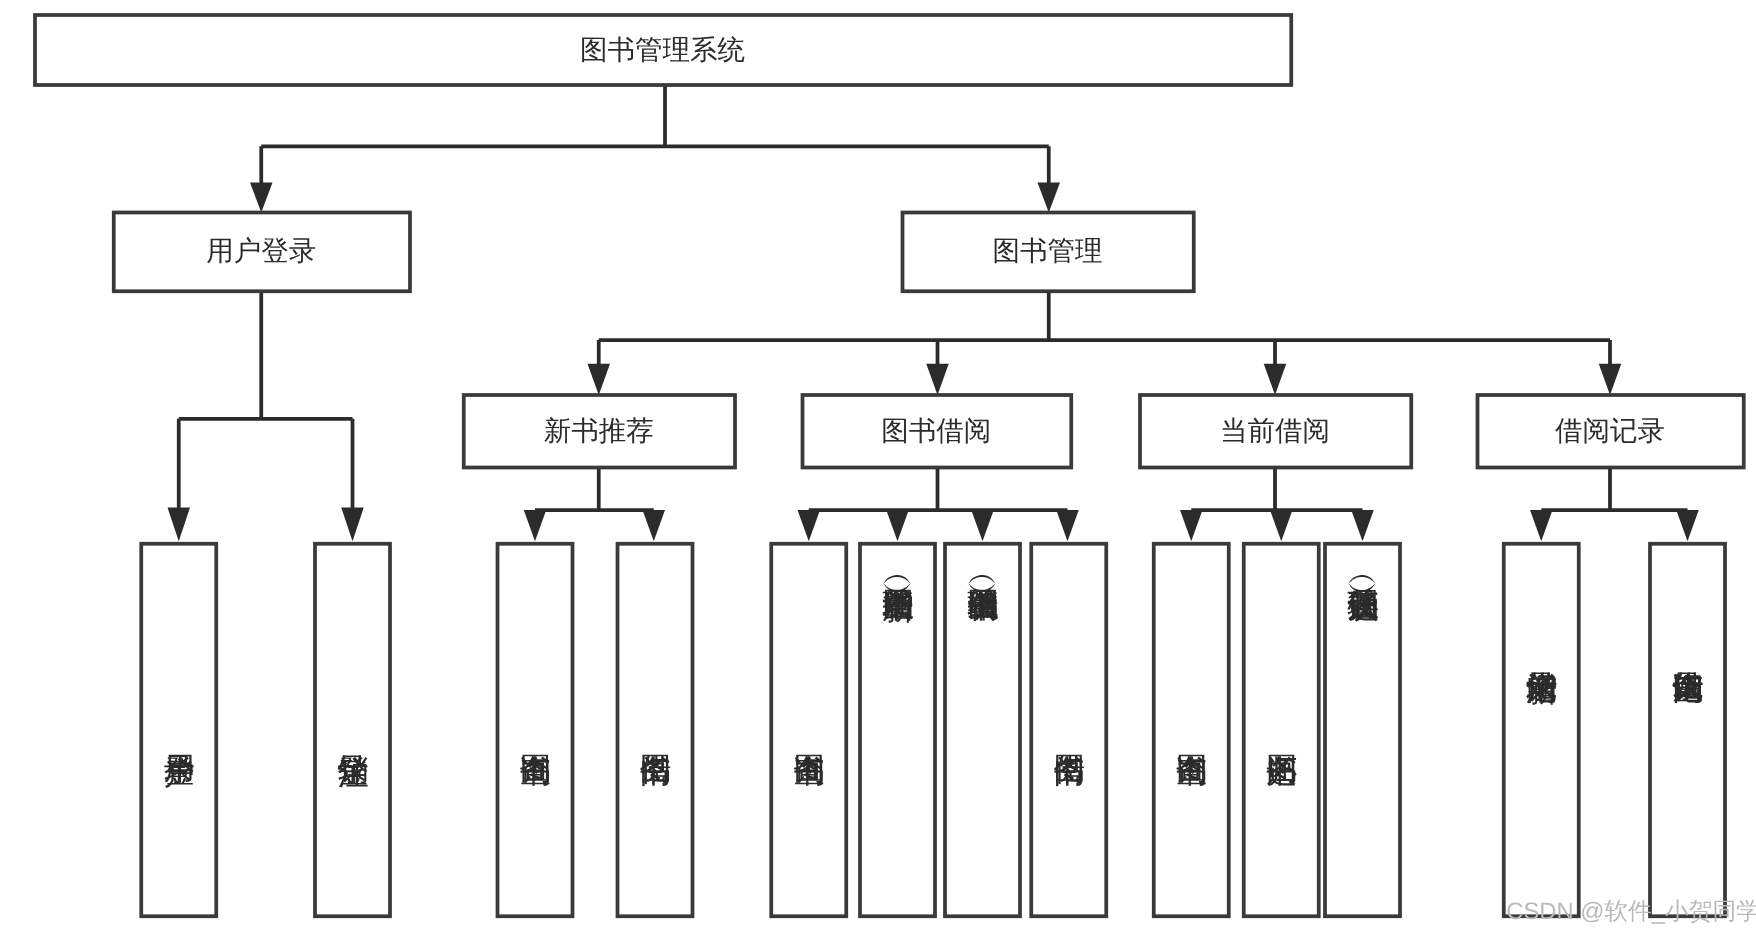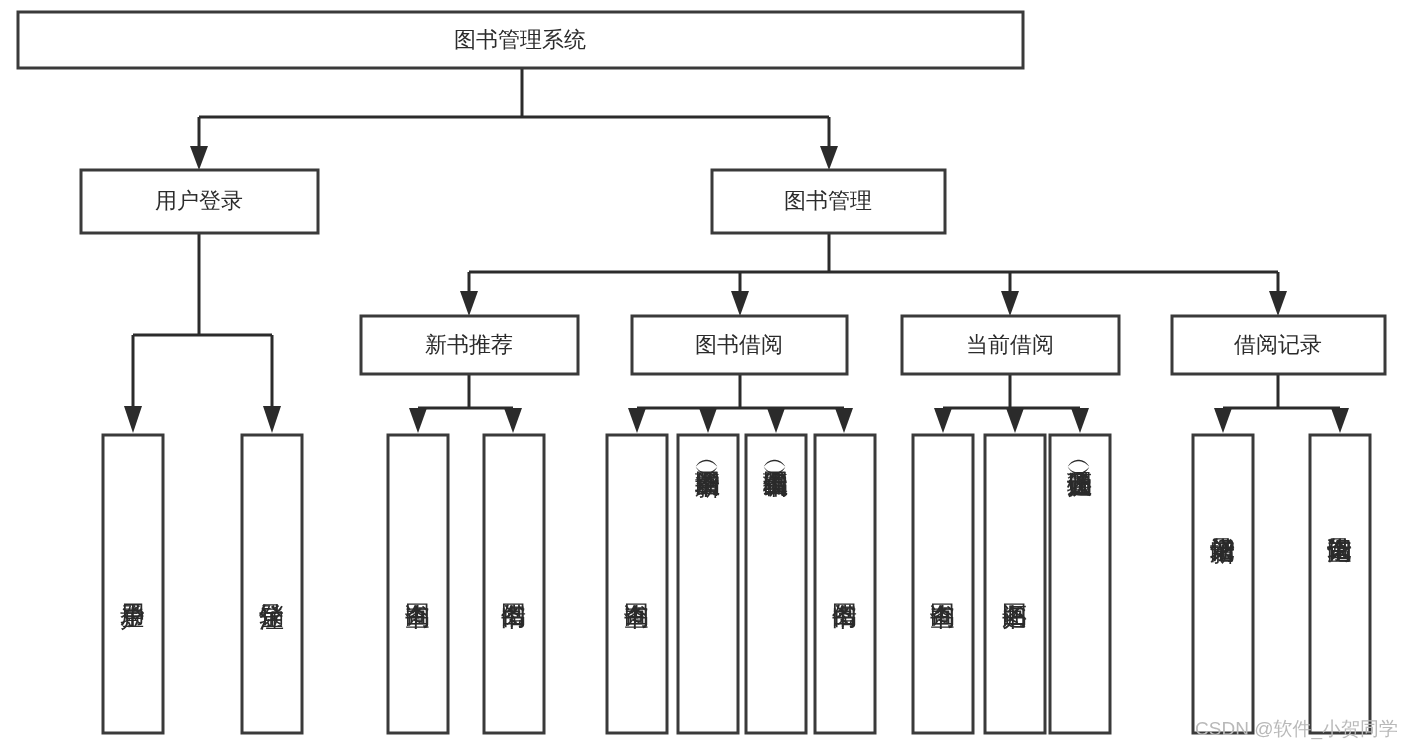--- a/index.html
+++ b/index.html
@@ -9,21 +9,21 @@
   }
   body {
     width: 1405px;
     height: 747px;
     font-family: "Liberation Sans", "DejaVu Sans", sans-serif;
     overflow: hidden;
     position: relative;
   }
   #chart-root {
     position: absolute;
-    left: 0;
+    left: 10px;
     top: 0;
     width: 1136px;
     height: 747px;
   }
   .node-box {
     fill: #ffffff;
     stroke: #3a3a3a;
     stroke-width: 3;
   }
   .node-label {

